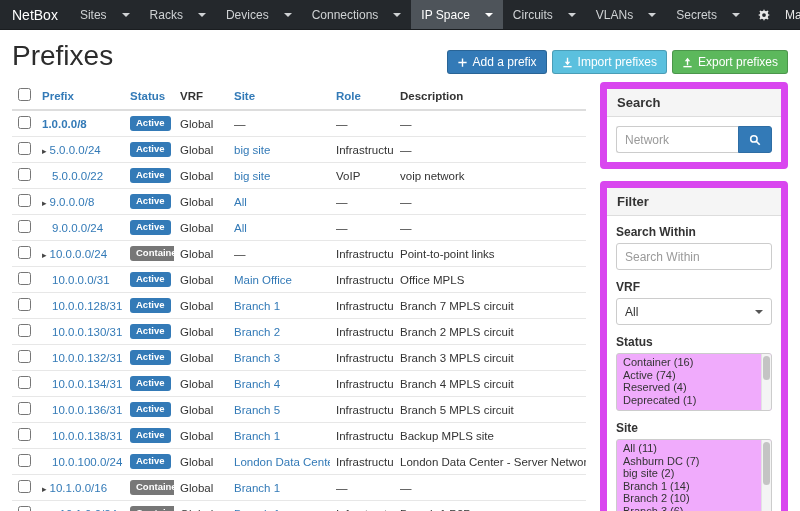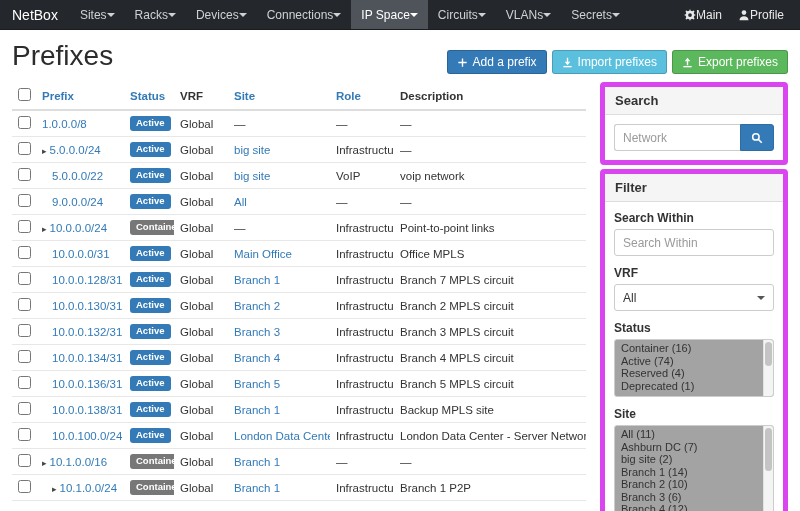--- a/index.html
+++ b/index.html
@@ -5,21 +5,21 @@
   * { box-sizing: border-box; margin: 0; padding: 0; }
   html, body { width: 800px; height: 511px; overflow: hidden; background: #fff;
     font-family: "Liberation Sans", sans-serif; font-size: 12px; color: #333; }
   a { text-decoration: none; color: #337ab7; cursor: pointer; }
 
   
   .navbar { height: 30px; background: #24282c; display: flex; align-items: stretch;
     padding: 0 8px; border-bottom: 1px solid #1a1d20; }
   .brand { color: #fff; font-size: 14px; display: flex; align-items: center; padding: 0 12px 0 4px; cursor: pointer; }
   .nav-menu { display: flex; align-items: stretch; }
-  .nav-item { display: flex; align-items: center; gap: 0; padding: 0 10px; color: #cfd2d4;
+  .nav-item { display: flex; align-items: center; gap: 15px; padding: 0 10px; color: #cfd2d4;
     font-size: 12px; cursor: pointer; white-space: nowrap; }
   .nav-item.active { background: #4e545a; color: #fff; }
   .caret { width: 0; height: 0; border-left: 4px solid transparent; border-right: 4px solid transparent;
     border-top: 4px solid currentColor; display: inline-block; }
   .nav-right { margin-left: auto; display: flex; align-items: stretch; }
   .nav-right .nav-item { padding: 0 8px; color: #e8e8e8; }
   .icon { display: inline-flex; align-items: center; }
 
   
   .content { padding: 2px 12px 0; }
@@ -43,40 +43,40 @@
   .col-prefix { width: 88px; }
   .col-status { width: 50px; }
   .col-vrf { width: 54px; }
   .col-site { width: 102px; }
   .col-role { width: 64px; }
   .badge-status { display: inline-block; padding: 2px 6px 3px; font-size: 9.5px; font-weight: bold;
     color: #fff; border-radius: 3px; line-height: 1; }
   .tree-arrow { font-size: 9px; color: #444; margin-right: 3px; }
 
   
-  .panel { border: 5px solid #d946ef; border-radius: 4px; margin-bottom: 4px; background: #fff; }
+  .panel { border: 7px solid #d946ef; border-radius: 4px; margin-bottom: 12px; background: #fff; }
   .panel-heading { background: #f5f5f5; border-bottom: 1px solid #ddd; padding: 6px 10px;
     font-size: 13px; font-weight: bold; color: #333; border-radius: 3px 3px 0 0; }
   .panel-body { padding: 9px; }
   .input-group { display: flex; }
   .input-group input { flex: 1; min-width: 0; height: 27px; border: 1px solid #ccc;
     border-right: none; border-radius: 3px 0 0 3px; padding: 0 8px; font-size: 12px;
     font-family: "Liberation Sans", sans-serif; }
   .input-group input::placeholder { color: #9a9a9a; }
   .btn-search { width: 34px; height: 27px; background: #337ab7; border: 1px solid #2e6da4;
     border-radius: 0 3px 3px 0; display: flex; align-items: center; justify-content: center; cursor: pointer; }
   .form-group { margin-bottom: 10px; }
   .form-group label { display: block; font-weight: bold; font-size: 12px; margin-bottom: 4px; color: #333; }
   .form-control { width: 100%; height: 27px; border: 1px solid #ccc; border-radius: 3px;
     padding: 0 8px; font-size: 12px; font-family: "Liberation Sans", sans-serif; }
   .form-control::placeholder { color: #9a9a9a; }
   .select { display: flex; align-items: center; justify-content: space-between; background: #fff; cursor: pointer; }
   .sel-caret { width: 0; height: 0; border-left: 4px solid transparent; border-right: 4px solid transparent;
     border-top: 4px solid #555; }
-  .listbox { position: relative; border: 1px solid #ccc; border-radius: 3px; background: #a3a3a3;
+  .listbox { position: relative; border: 1px solid #ccc; border-radius: 3px; background: #f0abfc;
     overflow: hidden; padding: 2px 12px 17px 0; }
   .opt { font-size: 11px; line-height: 12.5px; padding: 0 6px; white-space: nowrap; overflow: hidden; cursor: default; }
   .scrollbar { position: absolute; top: 0; right: 0; bottom: 0; width: 10px;
     background: #f4f4f4; border-left: 1px solid #e2e2e2; cursor: pointer; }
   .thumb { position: absolute; top: 2px; left: 1px; right: 1px; height: 42%;
     background: #c4c4c4; border-radius: 4px; }
 </style>
 </head>
 <body>
 
@@ -190,21 +190,21 @@
               <th><a>Status</a></th>
               <th>VRF</th>
               <th><a>Site</a></th>
               <th><a>Role</a></th>
               <th>Description</th>
             </tr>
         </thead>
         <tbody>
             <tr>
               <td><input type="checkbox" style=""></td>
-              <td><span style="padding-left: 0px;"><a>1.0.0.0/8</a></span></td>
+              <td><span style="padding-left: 0px; font-weight: bold;"><a>1.0.0.0/8</a></span></td>
               <td><span class="badge-status" style="background: rgb(51, 122, 183);">Active</span></td>
               <td>Global</td>
               <td>—</td>
               <td>—</td>
               <td>—</td>
             </tr>
             <tr>
               <td><input type="checkbox" style=""></td>
               <td><span style="padding-left: 0px;"><span class="tree-arrow">▸</span><a>5.0.0.0/24</a></span></td>
               <td><span class="badge-status" style="background: rgb(51, 122, 183);">Active</span></td>
@@ -214,20 +214,29 @@
               <td>—</td>
             </tr>
             <tr>
               <td><input type="checkbox" style=""></td>
               <td><span style="padding-left: 10px;"><a>5.0.0.0/22</a></span></td>
               <td><span class="badge-status" style="background: rgb(51, 122, 183);">Active</span></td>
               <td>Global</td>
               <td><a>big site</a></td>
               <td>VoIP</td>
               <td>voip network</td>
+            </tr>
+            <tr>
+              <td><input type="checkbox" style=""></td>
+              <td><span style="padding-left: 0px;"><span class="tree-arrow">▸</span><a>9.0.0.0/8</a></span></td>
+              <td><span class="badge-status" style="background: rgb(51, 122, 183);">Active</span></td>
+              <td>Global</td>
+              <td><a>All</a></td>
+              <td>—</td>
+              <td>—</td>
             </tr>
             <tr>
               <td><input type="checkbox" style=""></td>
               <td><span style="padding-left: 10px;"><a>9.0.0.0/24</a></span></td>
               <td><span class="badge-status" style="background: rgb(51, 122, 183);">Active</span></td>
               <td>Global</td>
               <td><a>All</a></td>
               <td>—</td>
               <td>—</td>
             </tr>

